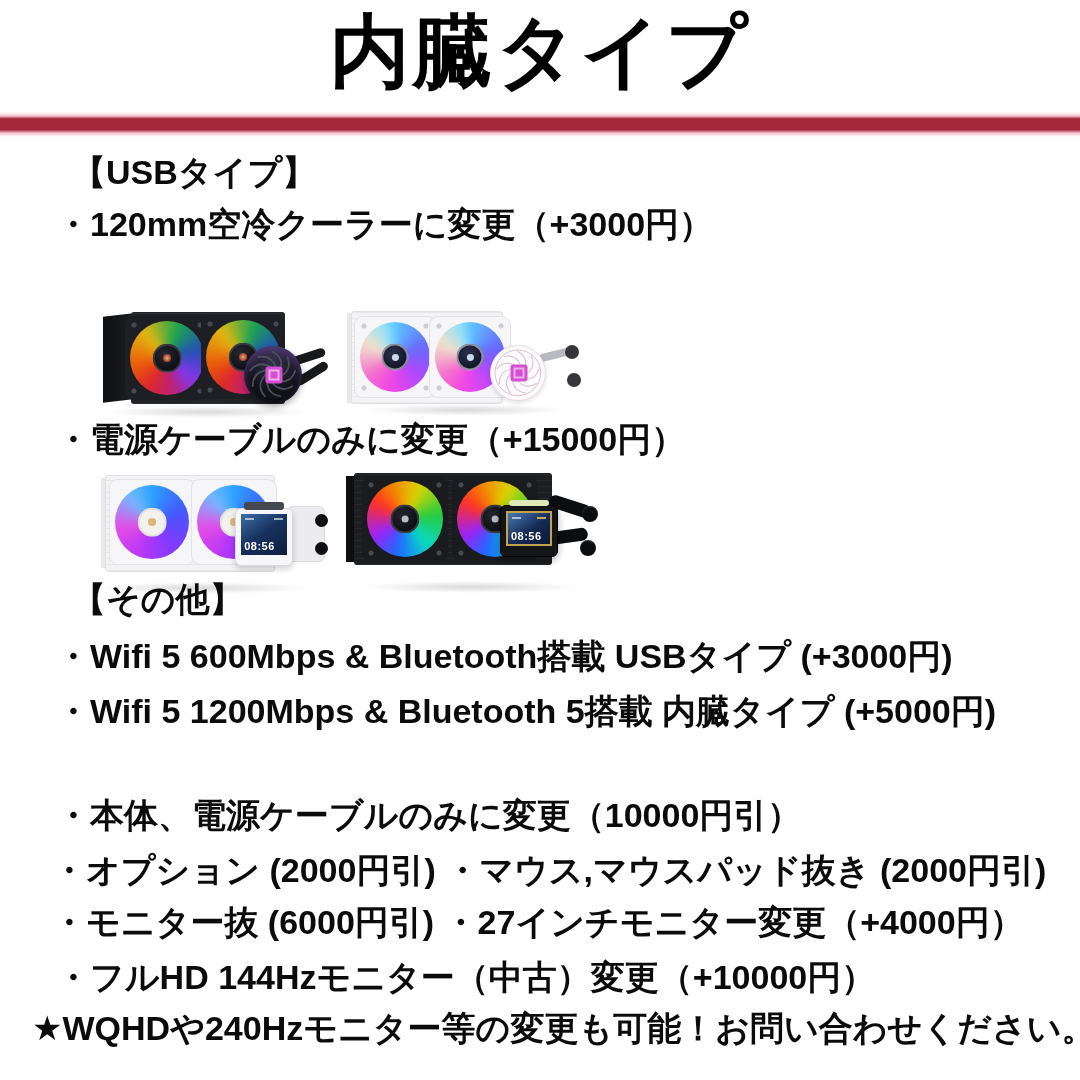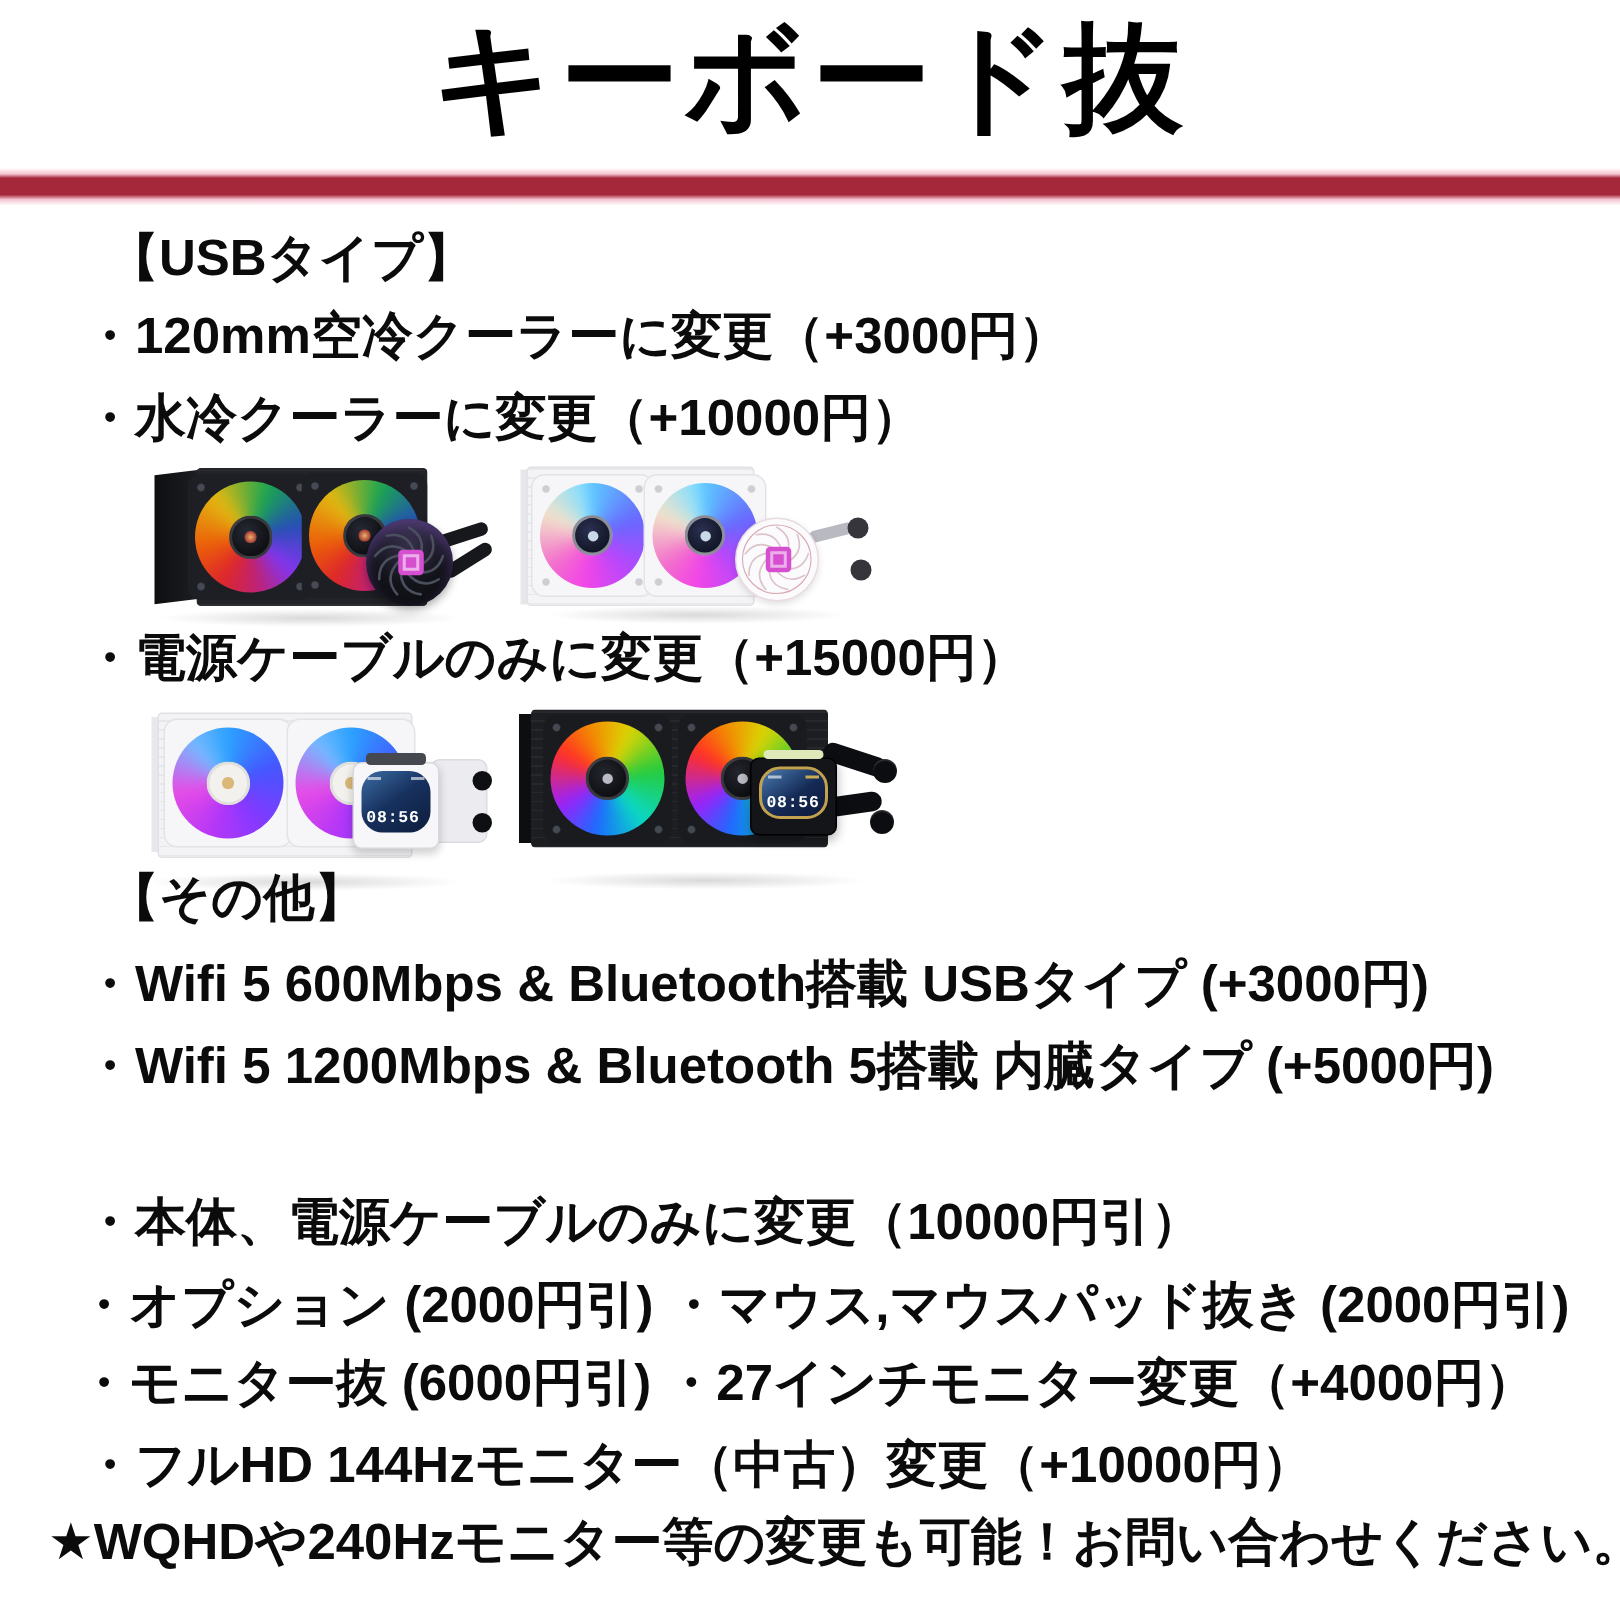--- a/index.html
+++ b/index.html
@@ -112,22 +112,22 @@
   .c-lcdw .fan { background:#f6f6f8; border:1px solid #e3e3e7; }
   .c-lcdw .disc { background:conic-gradient(from 0deg,
       #3f9ef8, #4a58e8 70deg, #7a3fe0 140deg, #a63fd8 200deg,
       #d055d0 260deg, #7fb8f0 320deg, #3f9ef8 360deg); }
   .c-lcdw .hub { background:#f3f1ed; border-color:rgba(0,0,0,0.07); }
   .c-lcdw .hub::after { background:#d9b878; }
   .c-lcdw .backblock { position:absolute; background:#ececf0; border:1px solid #dcdce0; border-radius:6px; }
   .c-lcdw .knob { background:#0e0f12; }
   .lcd { position:absolute; }
   .lcd .clamp { position:absolute; top:-6px; left:16%; width:68%; height:8px; background:#45484e; border-radius:3px; }
-  .lcd .screen { position:absolute; inset:6px 6px 11px 6px; border-radius:14px;
-    background:linear-gradient(145deg,#3c6ea6 0%, #17315e 48%, #0d1c3c 100%);font-family:Liberation Mono, monospace; }
+  .lcd .screen { position:absolute; inset:6px 6px 11px 6px; border-radius:0;
+    background:linear-gradient(145deg,#3c6ea6 0%, #17315e 48%, #0d1c3c 100%); }
   .lcd .screen::before { content:""; position:absolute; top:4px; left:4px; width:9px; height:2px; background:rgba(255,255,255,0.6); }
   .lcd .screen::after  { content:""; position:absolute; top:4px; right:4px; width:9px; height:2px; background:rgba(255,255,255,0.6); }
   .lcd .time { position:absolute; left:7%; bottom:7%; color:#ffffff; font-size:11px; font-weight:700; letter-spacing:0.5px; }
   .c-lcdw .lcd-body { position:absolute; inset:0; background:#f7f7f9; border:1px solid #d9d9dd; border-radius:6px; box-shadow:0 3px 6px rgba(0,0,0,0.18); }
 
   
   .c-lcdb .rad-side { left:6px; top:16px; width:14px; height:86px; background:#0d0e10; }
   .c-lcdb .rad { left:14px; top:13px; width:198px; height:92px; background:#1d1e22;
     background-image:repeating-linear-gradient(0deg, rgba(255,255,255,0.045) 0 1px, transparent 1px 6px); }
   .c-lcdb .fan { background:#191b1f;
@@ -146,26 +146,25 @@
   .c-lcdb .screen::after { background:rgba(232,192,84,0.85); }
   .c-lcdb .clamp { background:#dfe8b8; height:6px; top:-5px; }
   .c-lcdb .tube { background:#0c0d10; }
   .c-lcdb .knob { background:#0c0d10; box-shadow:inset 0 1px 1px rgba(255,255,255,0.18); }
 </style>
 </head>
 <body>
 
 <div class="page">
 
-  <h1 class="title">キーボード抜</h1>
+  <h1 class="title">内臓タイプ</h1>
   <div class="divider"></div>
 
   <div class="line header" style="top:152px">【USBタイプ】</div>
   <div class="line" style="top:204px">・120mm空冷クーラーに変更（+3000円）</div>
-  <div class="line" style="top:259px">・水冷クーラーに変更（+10000円）</div>
 
   <div class="cooler c-black" style="left:85px;top:303px;width:245px;height:107px">
     <div class="rad-side"></div>
     <div class="rad"></div>
     <div class="fan" style="left:40px;top:13px;width:84px;height:84px">
       <div class="discwrap">
           <div class="disc"></div>
         </div>
       <div class="hub"></div>
     </div>

